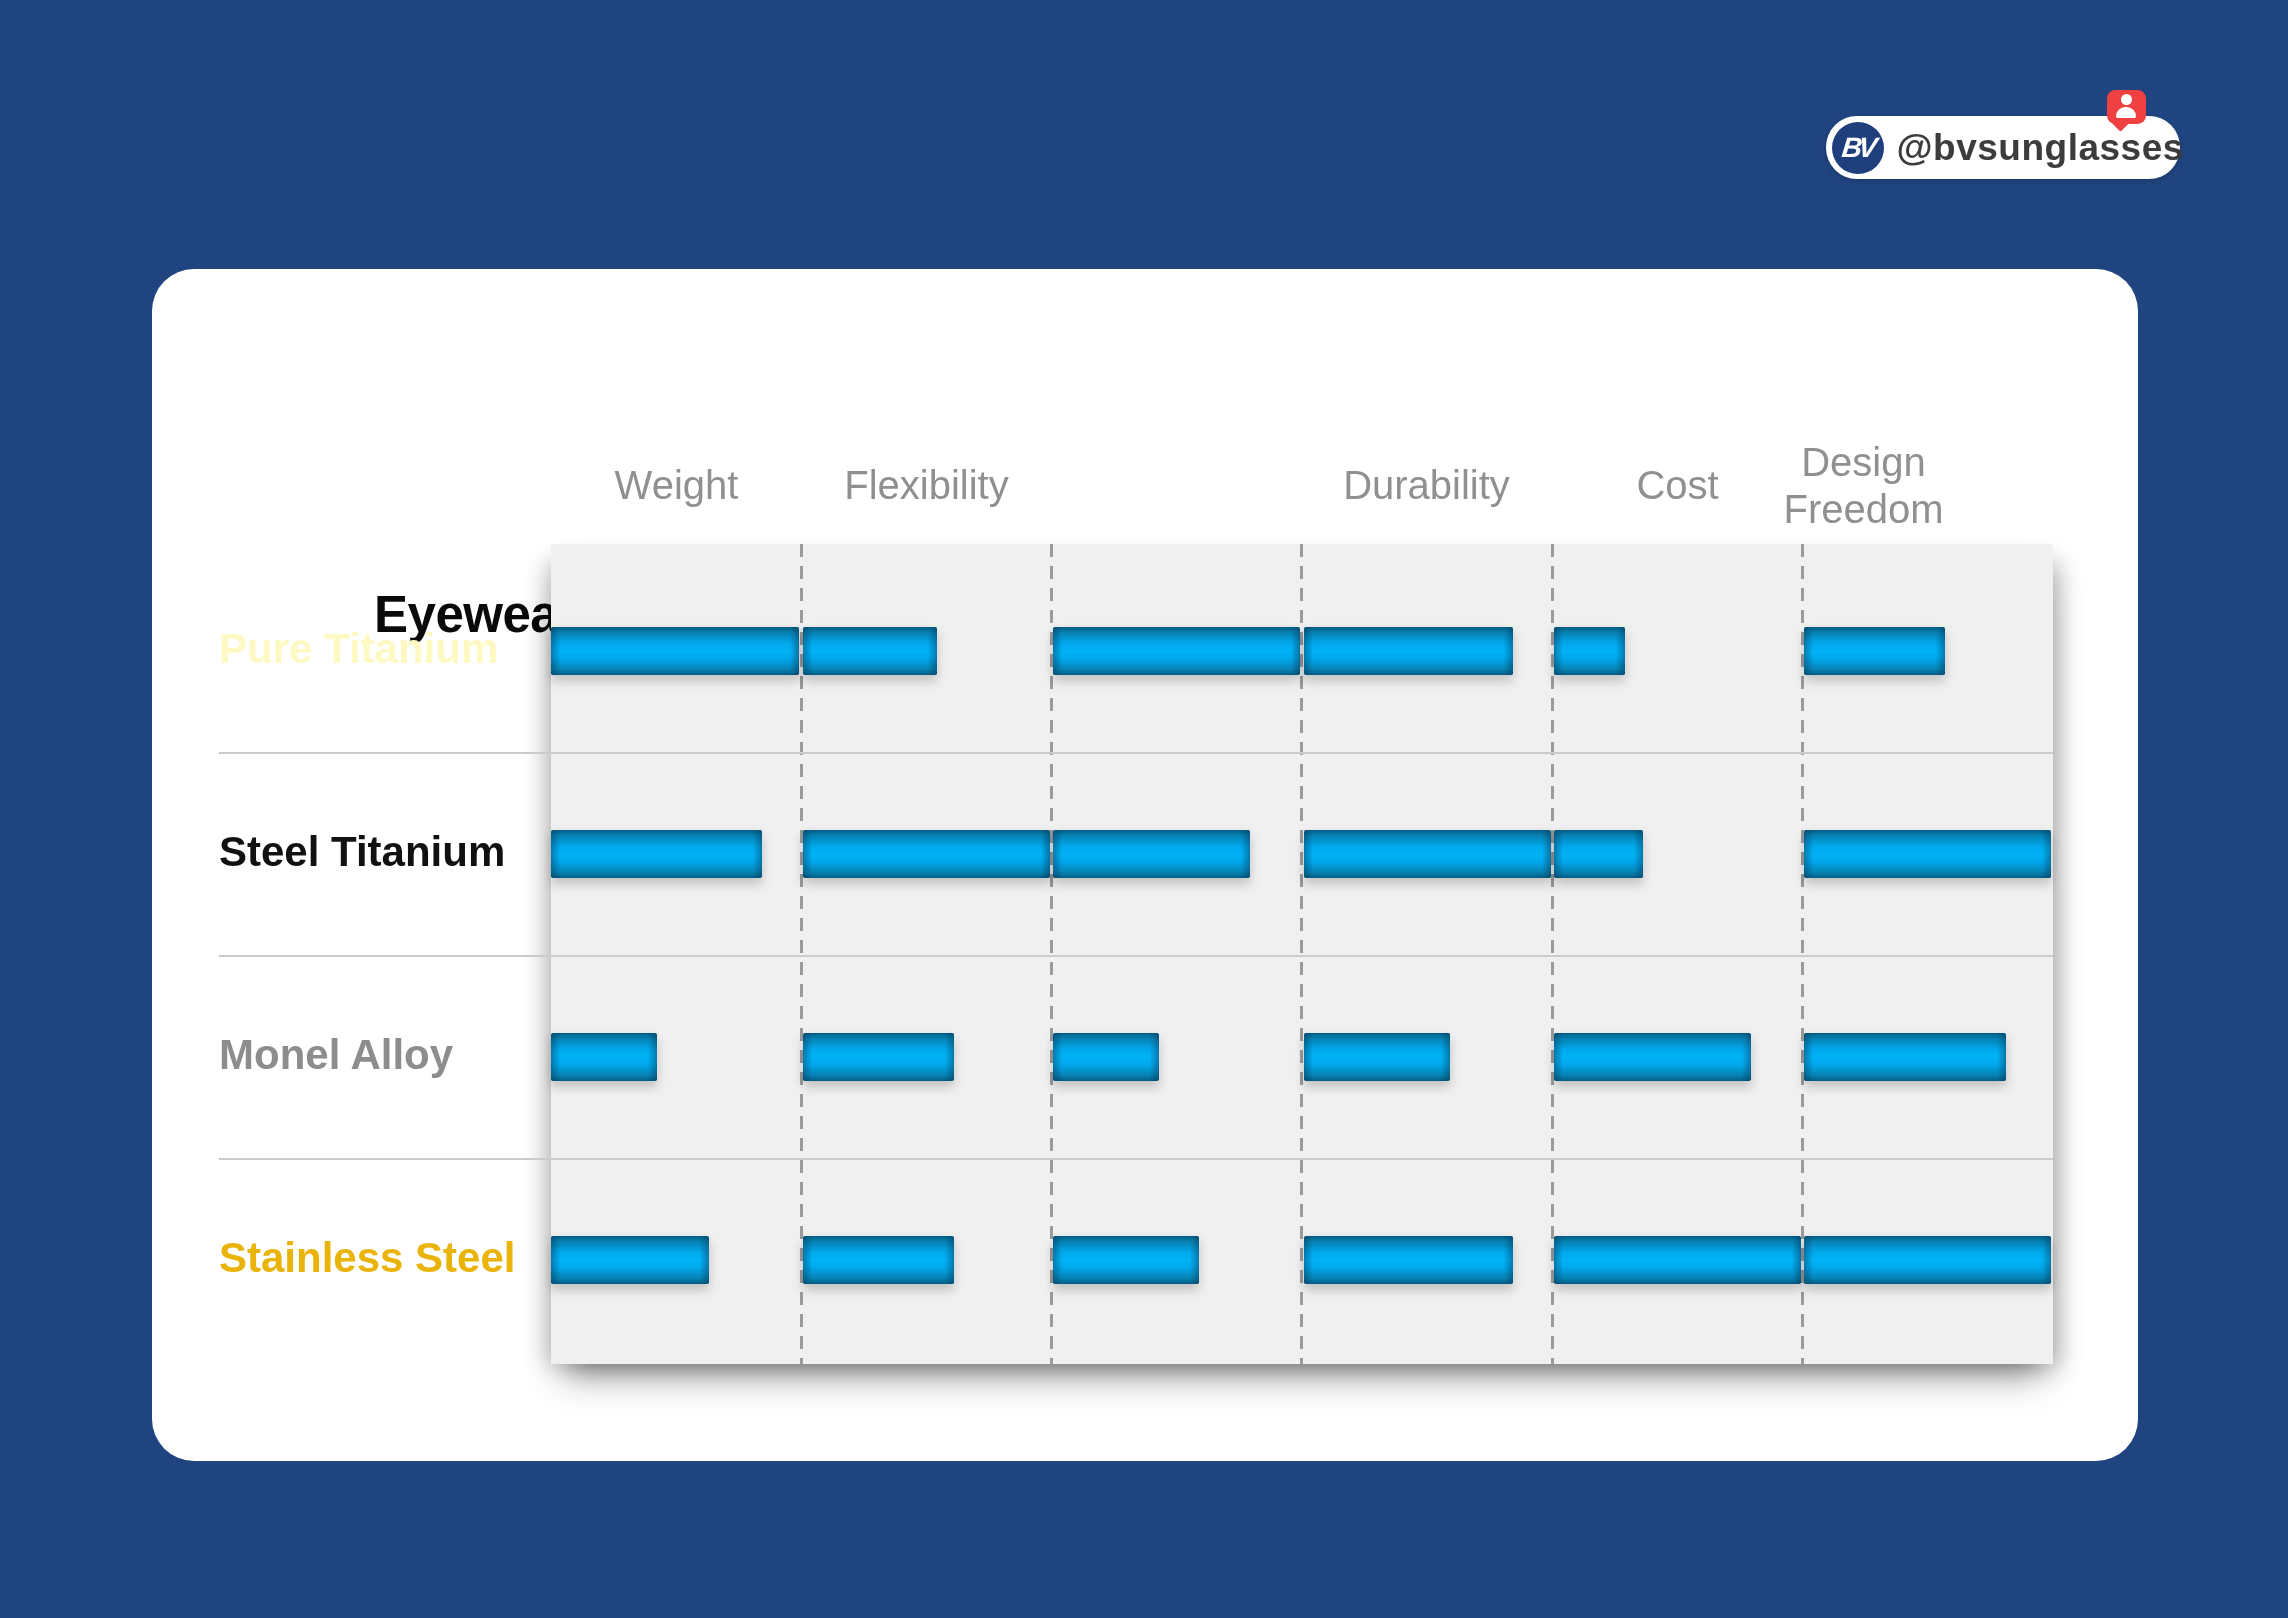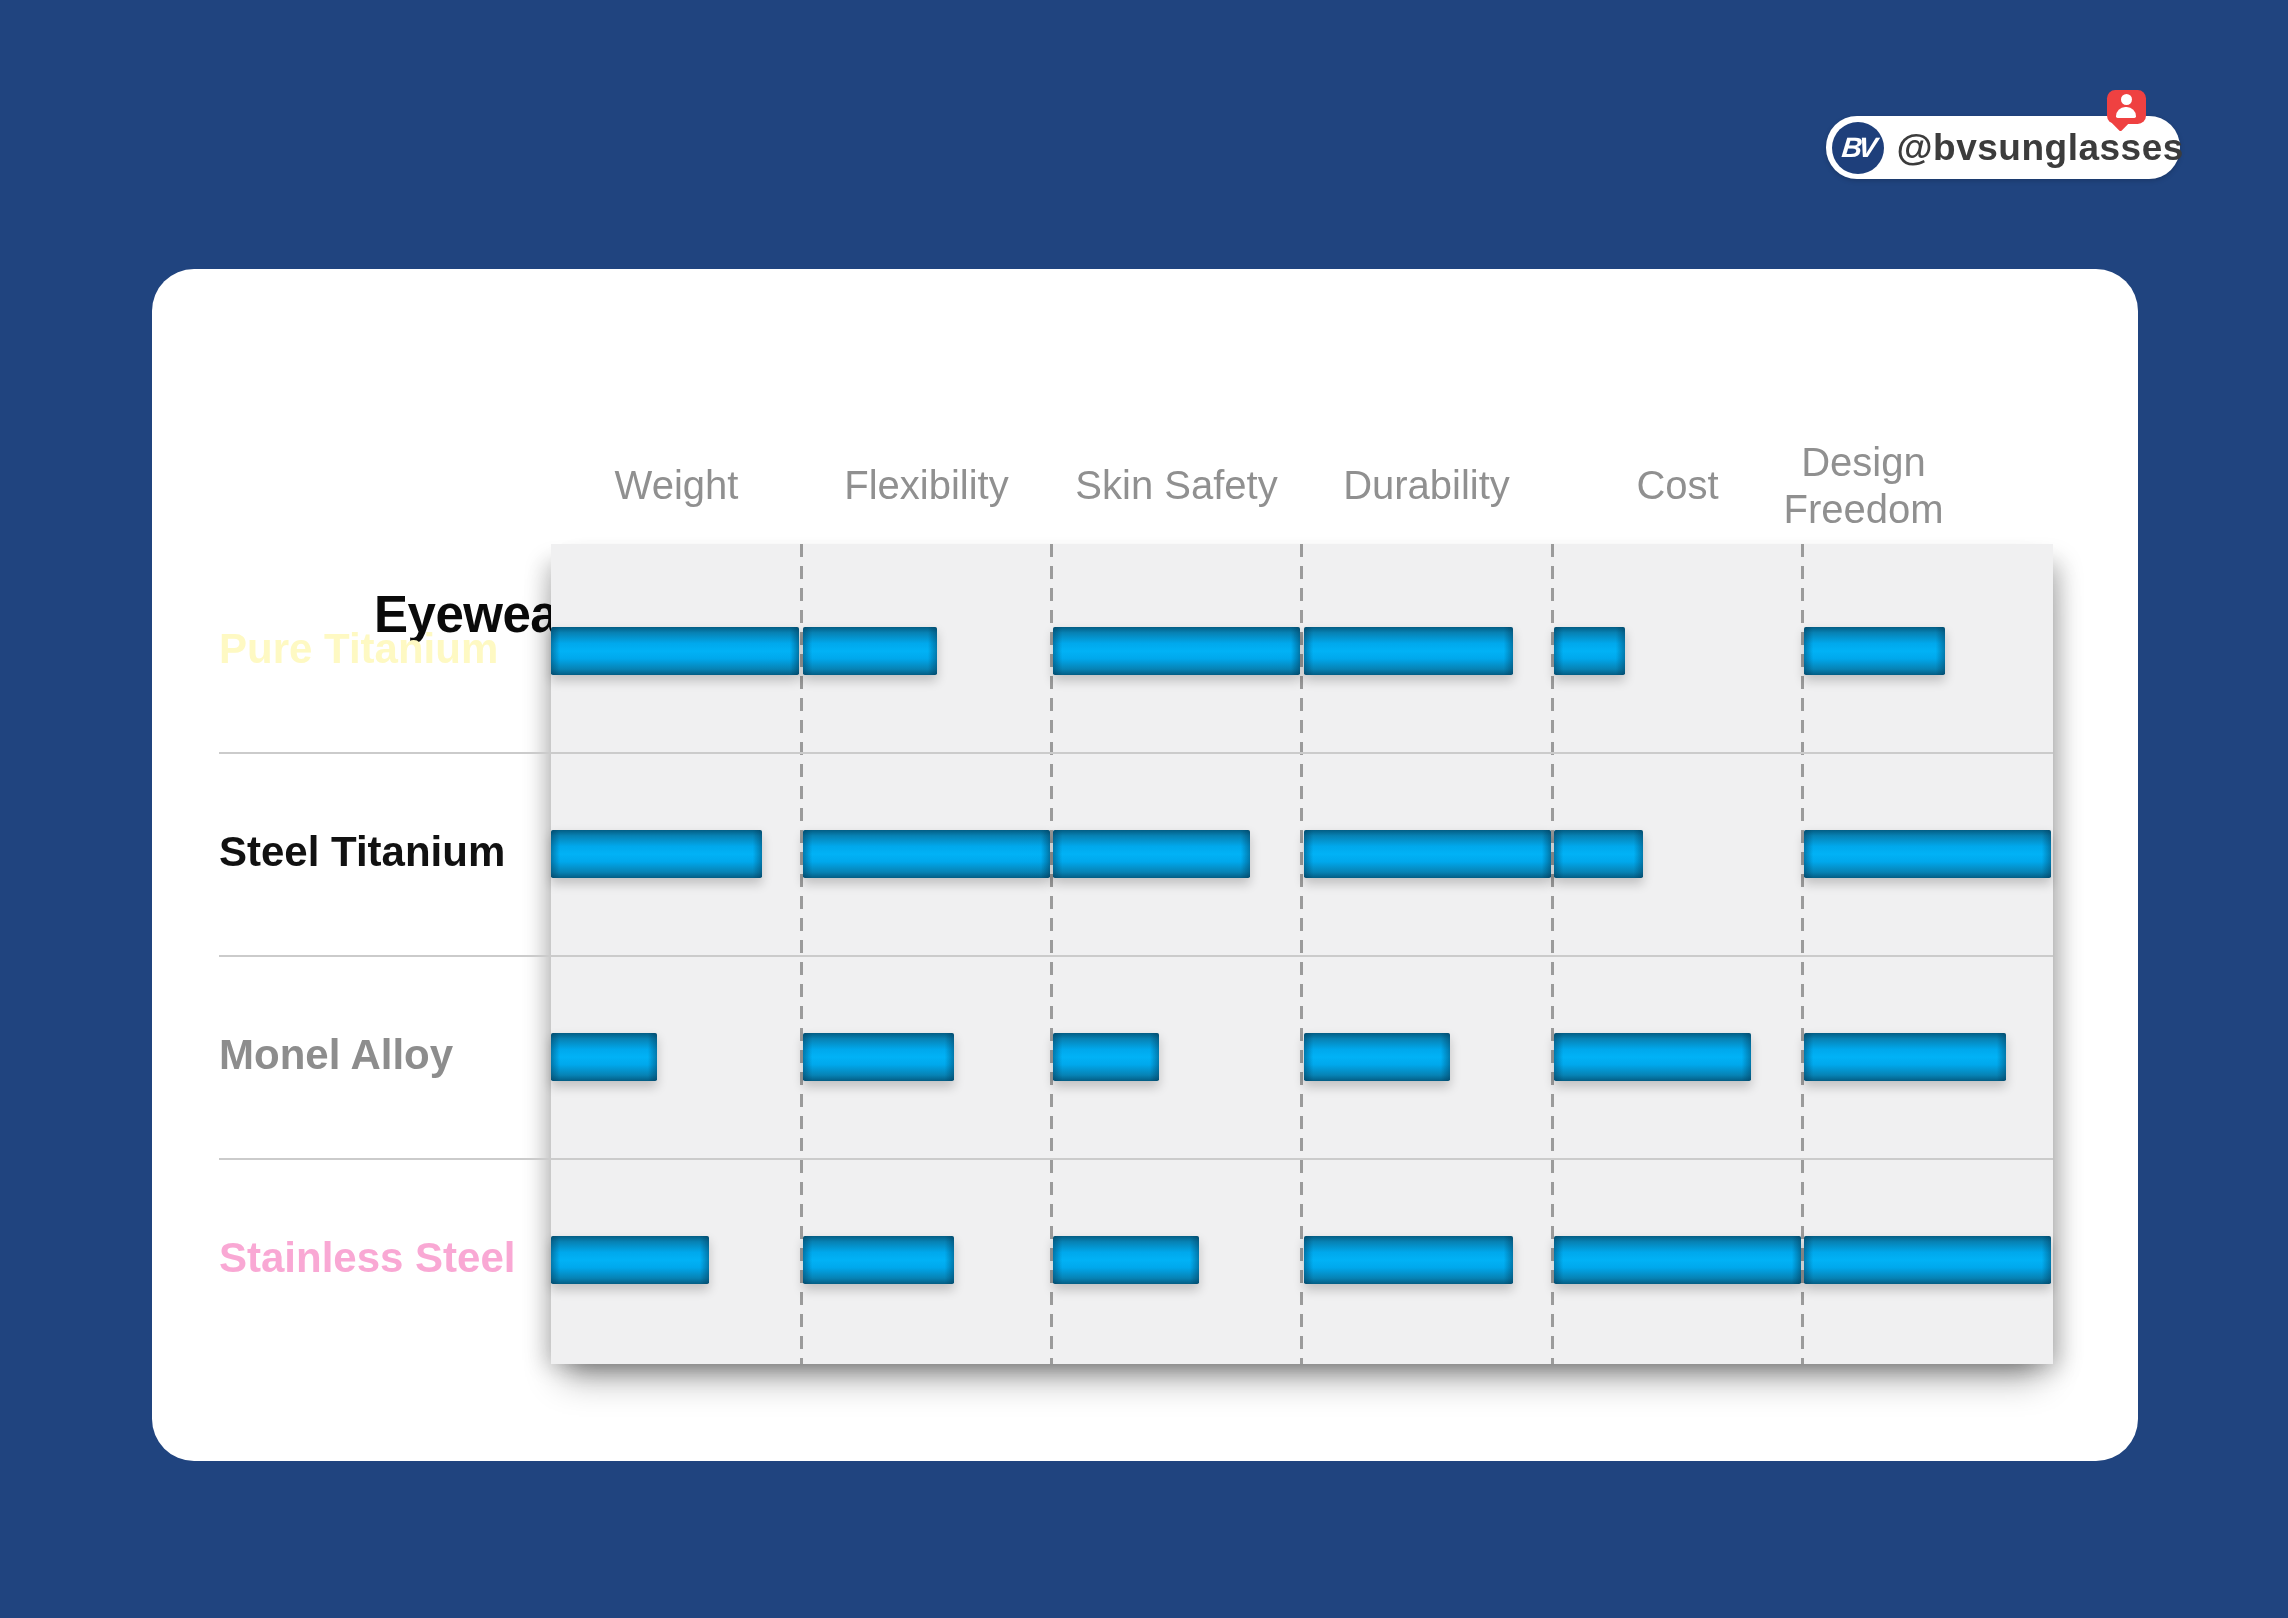--- a/index.html
+++ b/index.html
@@ -69,29 +69,28 @@
   <div id="chart"></div>
 
 <div class="panel" style="left: 551px; top: 544px; width: 1502px; height: 820px;"></div>
     <div class="vdash" style="left: 800px; top: 544px; height: 820px;"></div>
     <div class="vdash" style="left: 1050px; top: 544px; height: 820px;"></div>
     <div class="vdash" style="left: 1300px; top: 544px; height: 820px;"></div>
     <div class="vdash" style="left: 1551px; top: 544px; height: 820px;"></div>
     <div class="vdash" style="left: 1801px; top: 544px; height: 820px;"></div>
     <div class="col-header" style="left: 802px; top: 426px; width: 249px; height: 120px;">Flexibility</div>
     <div class="col-header" style="left: 552px; top: 426px; width: 249px; height: 120px;">Weight</div>
-    <div class="col-header" style="left: 1052px; top: 426px; width: 249px; height: 120px;">Skin Safety</div>
     <div class="col-header" style="left: 1553px; top: 426px; width: 249px; height: 120px;">Cost</div>
     <div class="col-header" style="left: 1302px; top: 426px; width: 249px; height: 120px;">Durability</div>
     <div class="col-header" style="left: 1739px; top: 426px; width: 249px; height: 120px;">Design
 Freedom</div>
     <div class="row-label" style="left: 219px; top: 625px; color: #fef9c3;">Pure Titanium</div>
     <div class="row-label" style="left: 219px; top: 828px; color: rgb(17, 17, 17);">Steel Titanium</div>
     <div class="row-label" style="left: 219px; top: 1031px; color: rgb(141, 141, 141);">Monel Alloy</div>
-    <div class="row-label" style="left: 219px; top: 1234px; color: #f9a8d4;">Stainless Steel</div>
+    <div class="row-label" style="left: 219px; top: 1234px; color: #eab308;">Stainless Steel</div>
     <div class="hsep" style="left: 219px; top: 752px; width: 1834px;"></div>
     <div class="hsep" style="left: 219px; top: 955px; width: 1834px;"></div>
     <div class="hsep" style="left: 219px; top: 1158px; width: 1834px;"></div>
     <div class="bar" style="left: 551px; top: 627px; width: 248px;"></div>
     <div class="bar" style="left: 803px; top: 627px; width: 134px;"></div>
     <div class="bar" style="left: 1053px; top: 627px; width: 247px;"></div>
     <div class="bar" style="left: 1304px; top: 627px; width: 209px;"></div>
     <div class="bar" style="left: 1554px; top: 627px; width: 71px;"></div>
     <div class="bar" style="left: 1804px; top: 627px; width: 141px;"></div>
     <div class="bar" style="left: 551px; top: 830px; width: 211px;"></div>

